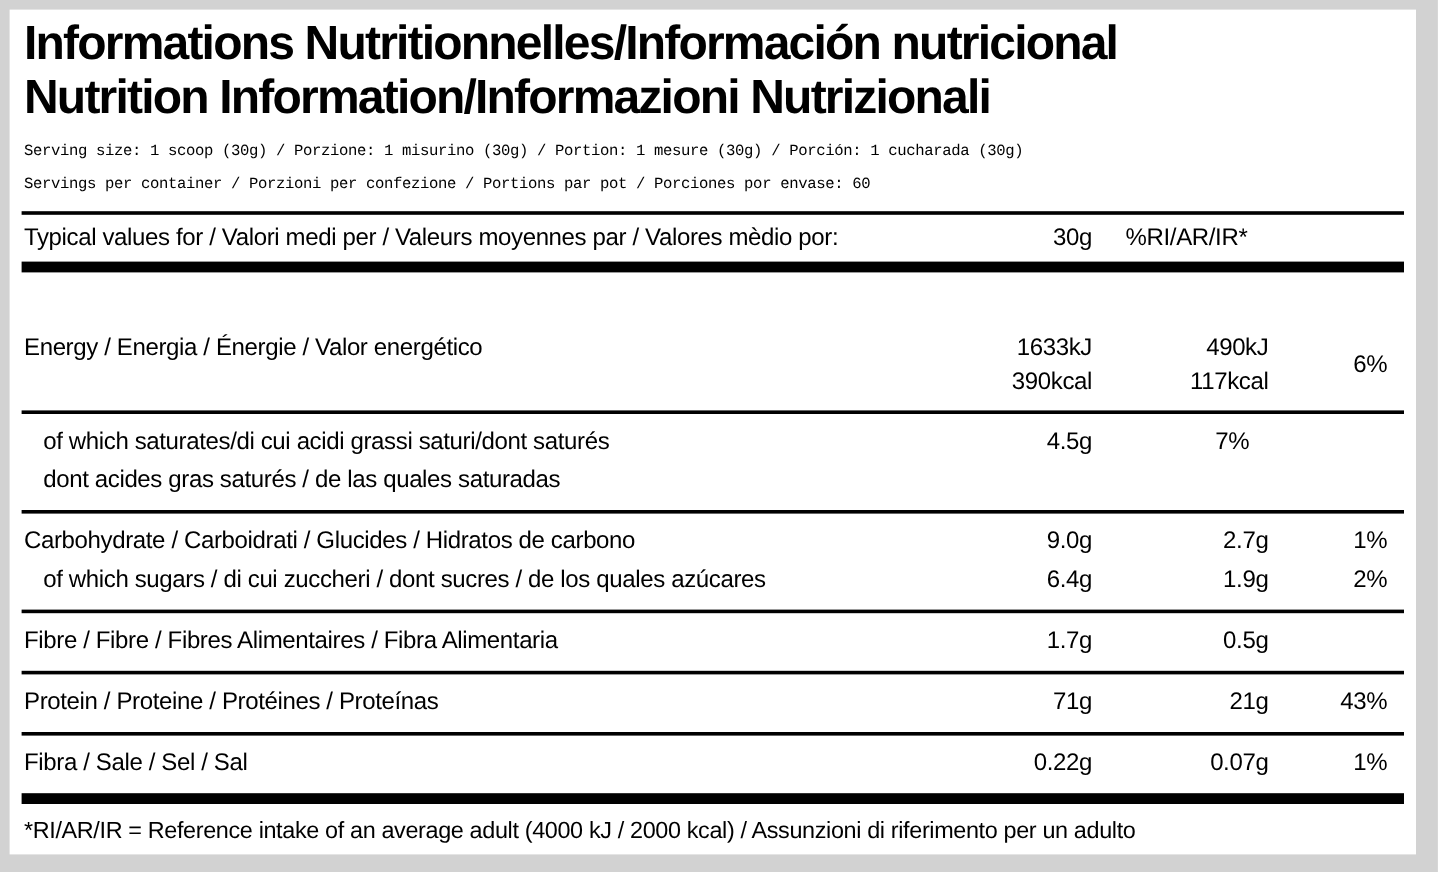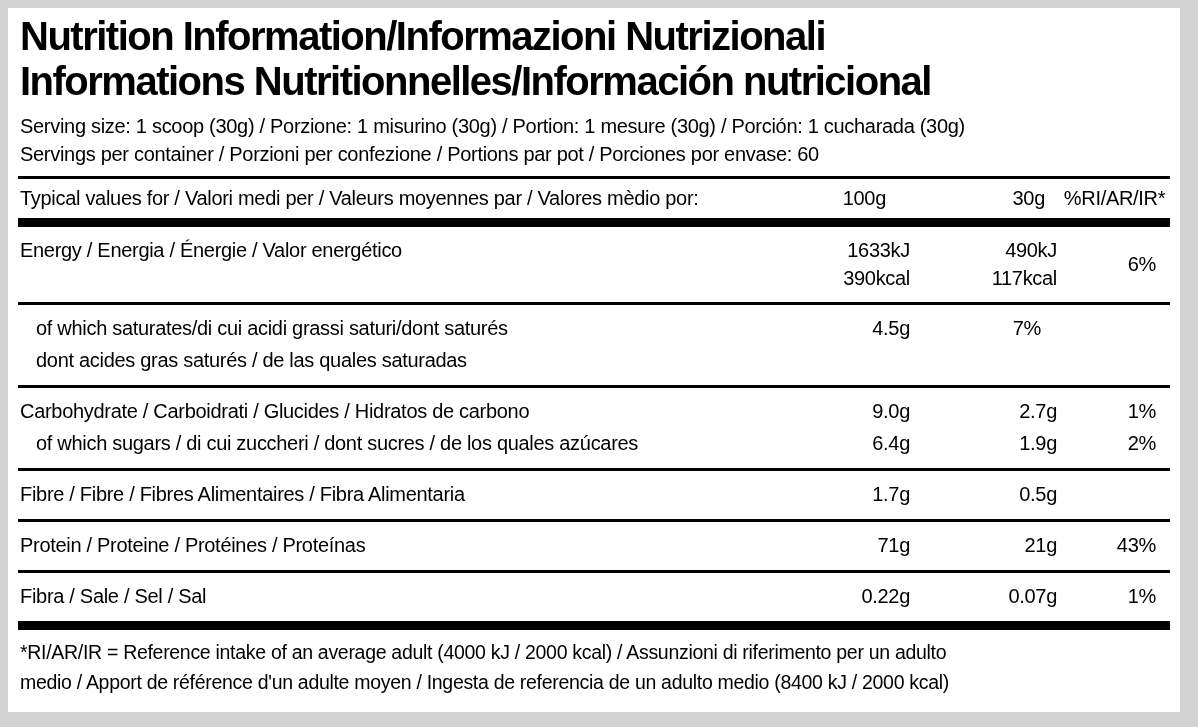--- a/index.html
+++ b/index.html
@@ -28,79 +28,79 @@
     overflow: hidden;
   }
   .title {
     font-weight: 700;
     font-size: 40px;
     line-height: 45px;
     letter-spacing: -1.5px;
     margin: 2px 0 8px 4px;
   }
   .serving {
-    font-size: 20px;
+    font-size: 13px;
     line-height: 28px;
     letter-spacing: -0.3px;
     margin: 0 0 8px 4px;
+    font-family: Liberation Mono, monospace;
   }
   .rule-thin  { height: 3px; background: #000; margin: 0 2px; }
   .rule-thick { height: 9px; background: #000; margin: 0 2px; }
 
   .grid {
     display: grid;
     grid-template-columns: 1fr 170px 147px 115px;
     align-items: start;
     font-size: 20px;
     letter-spacing: -0.3px;
   }
   .grid .lbl { padding-left: 4px; }
   .grid .num { text-align: right; }
   .grid .pct { text-align: right; padding-right: 16px; }
-  .grid .pct-hdr { text-align: center; padding-right: 0; }
+  .grid .pct-hdr { text-align: left; padding-right: 0; margin-left: 28px; }
   .indent { padding-left: 14px; margin-left: 16px; }
 
-  .header-row { padding: 7px 0 8px 0; line-height: 24px; gap: 12px; }
+  .header-row { padding: 7px 0 8px 0; line-height: 24px; }
   .header-row .num { font-weight: 400; }
 
-  .energy-row { padding: 9px 0 10px 0; line-height: 28px; }
+  .energy-row { padding: 9px 0 10px 0; line-height: 28px; margin-top: 40px; }
   .energy-row .pct { align-self: center; }
 
   .section { padding: 7px 0 9px 0; line-height: 32px; }
   .single  { padding: 8px 0 9px 0; line-height: 31px; }
 
   .footnote {
     font-size: 19.5px;
     line-height: 30px;
     letter-spacing: -0.3px;
     padding: 7px 0 0 4px;
     white-space: nowrap;
   }
 </style>
 </head>
 <body>
 
 <div class="stage">
   <div class="label">
 
     <div class="title">
+      <div>Informations Nutritionnelles/Información nutricional</div>
       <div>Nutrition Information/Informazioni Nutrizionali</div>
-      <div>Informations Nutritionnelles/Información nutricional</div>
     </div>
 
     <div class="serving">
       <div>Serving size: 1 scoop (30g) / Porzione: 1 misurino (30g) / Portion: 1 mesure (30g) / Porción: 1 cucharada (30g)</div>
       <div>Servings per container / Porzioni per confezione / Portions par pot / Porciones por envase: 60</div>
     </div>
 
     <div class="rule-thin"></div>
 
     <div class="grid header-row">
       <div class="lbl">Typical values for / Valori medi per / Valeurs moyennes par / Valores mèdio por:</div>
-      <div class="num">100g</div>
       <div class="num">30g</div>
       <div class="num pct-hdr">%RI/AR/IR*</div>
     </div>
 
     <div class="rule-thick"></div>
 
     <div class="grid energy-row">
       <div class="lbl">Energy / Energia / Énergie / Valor energético</div>
       <div class="num">
         <div>1633kJ</div>

